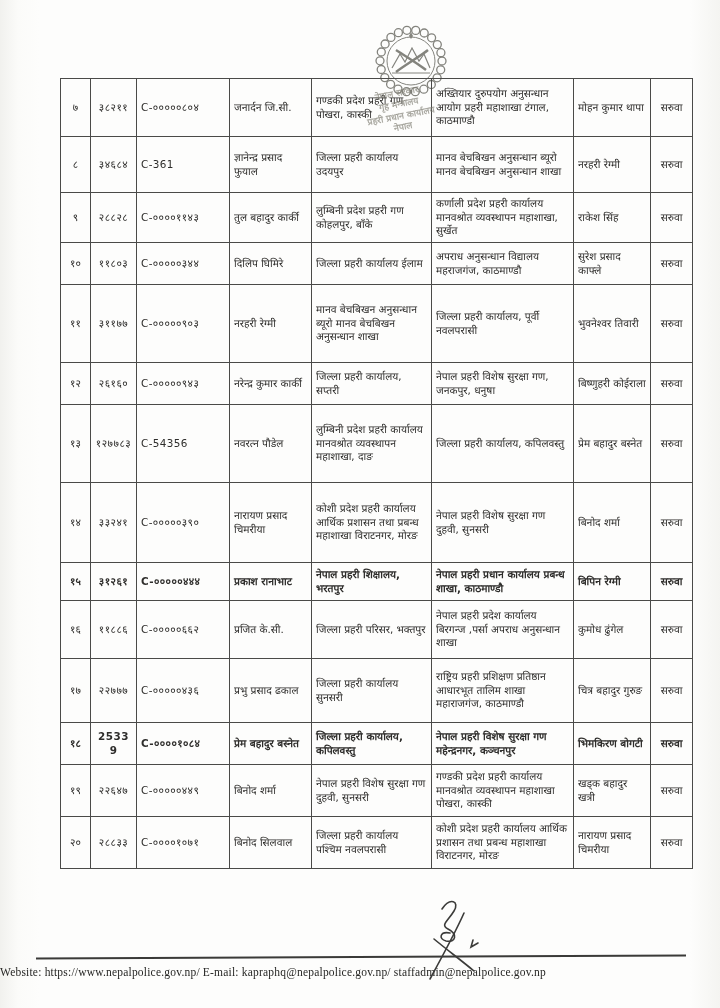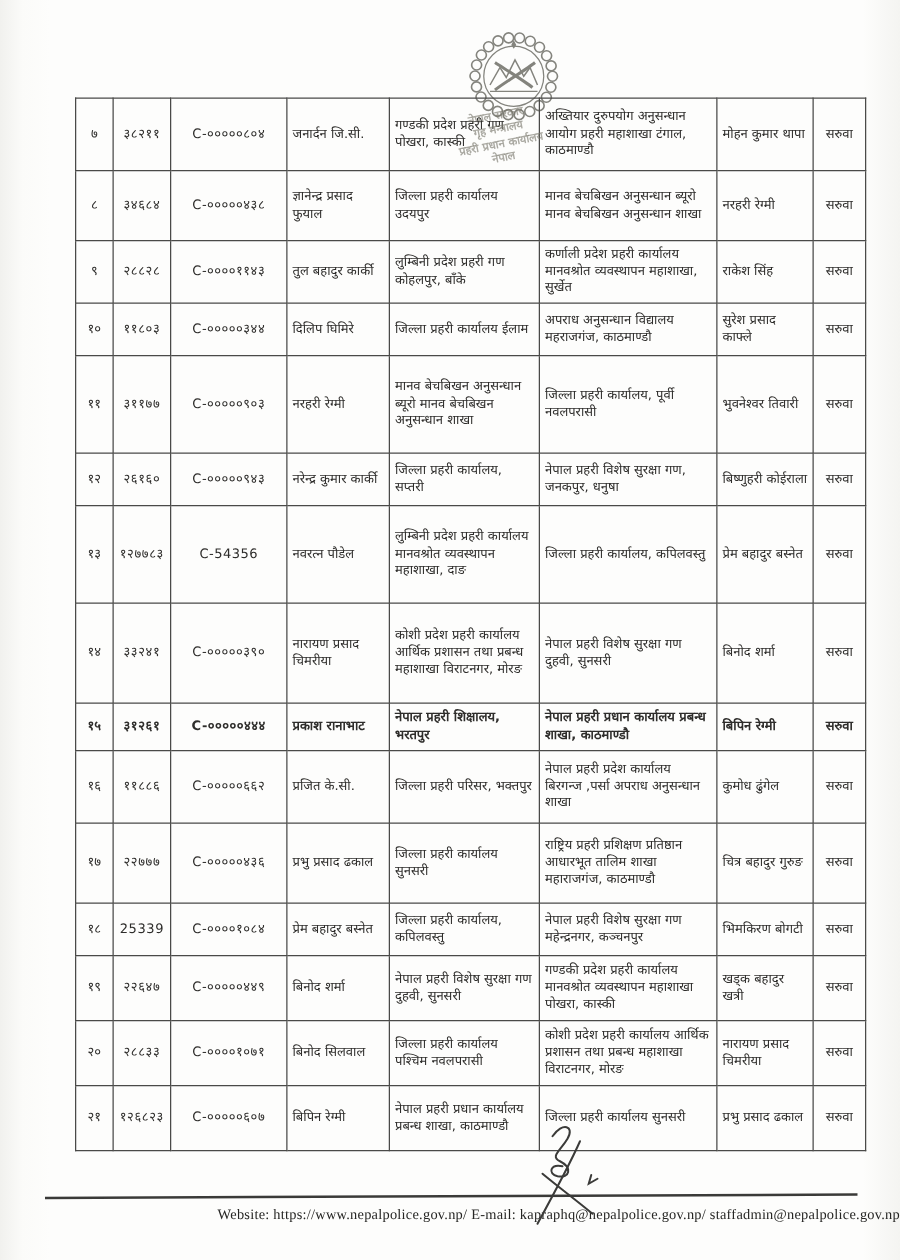--- a/index.html
+++ b/index.html
@@ -29,31 +29,31 @@
     border-collapse:collapse;table-layout:fixed;
     font-size:10.4px;line-height:1.32;
   }
   table.transfer td{
     border:1px solid #4a4a48;
     padding:2px 4px;vertical-align:middle;
     word-wrap:break-word;color:#2e2d2b;
   }
   td.c-sn{text-align:center;}
   td.c-num{text-align:center;padding-left:6px;letter-spacing:.5px;}
-  td.c-code{letter-spacing:.4px;text-align:center;}
+  td.c-code{letter-spacing:.4px;}
   td.c-remark{text-align:center;margin-top:38px;}
   
   .signature{position:absolute;left:412px;top:895px;width:110px;height:100px;z-index:6;}
   
   .sepline{
     position:absolute;left:36px;top:956px;width:650px;height:2px;
     background:#3a3a38;transform:rotate(-0.25deg);
   }
   .footer{
-    position:absolute;left:0;top:966px;width:720px;text-align:right;
+    position:absolute;left:0;top:966px;width:720px;text-align:left;
     font-family:"Liberation Serif","DejaVu Serif",serif;
     font-size:11.5px;color:#262624;letter-spacing:.2px;
   }
 </style>
 </head>
 <body>
 
 <div class="page">
 
   <div class="emblem">
@@ -118,21 +118,21 @@
           <td class="c-code">C-०००००८०४</td>
           <td class="c-name">जनार्दन जि.सी.</td>
           <td class="c-from">गण्डकी प्रदेश प्रहरी गण पोखरा, कास्की</td>
           <td class="c-to">अख्तियार दुरुपयोग अनुसन्धान आयोग प्रहरी महाशाखा टंगाल, काठमाण्डौ</td>
           <td class="c-appr">मोहन कुमार थापा</td>
           <td class="c-remark">सरुवा</td>
         </tr>
         <tr style="height: 56px;">
           <td class="c-sn">८</td>
           <td class="c-num">३४६८४</td>
-          <td class="c-code">C-०००००४३८</td>
+          <td class="c-code">C-361</td>
           <td class="c-name">ज्ञानेन्द्र प्रसाद फुयाल</td>
           <td class="c-from">जिल्ला प्रहरी कार्यालय उदयपुर</td>
           <td class="c-to">मानव बेचबिखन अनुसन्धान ब्यूरो  मानव बेचबिखन अनुसन्धान शाखा</td>
           <td class="c-appr">नरहरी रेग्मी</td>
           <td class="c-remark">सरुवा</td>
         </tr>
         <tr style="height: 50px;">
           <td class="c-sn">९</td>
           <td class="c-num">२८८२८</td>
           <td class="c-code">C-००००११४३</td>
@@ -215,21 +215,21 @@
         <tr style="height: 64px;">
           <td class="c-sn">१७</td>
           <td class="c-num">२२७७७</td>
           <td class="c-code">C-०००००४३६</td>
           <td class="c-name">प्रभु प्रसाद ढकाल</td>
           <td class="c-from">जिल्ला प्रहरी कार्यालय सुनसरी</td>
           <td class="c-to">राष्ट्रिय प्रहरी प्रशिक्षण प्रतिष्ठान आधारभूत तालिम शाखा महाराजगंज, काठमाण्डौ</td>
           <td class="c-appr">चित्र बहादुर गुरुङ</td>
           <td class="c-remark">सरुवा</td>
         </tr>
-        <tr style="height: 42px;">
+        <tr style="height: 42px; font-weight: bold;">
           <td class="c-sn">१८</td>
           <td class="c-num">25339</td>
           <td class="c-code">C-००००१०८४</td>
           <td class="c-name">प्रेम बहादुर बस्नेत</td>
           <td class="c-from">जिल्ला प्रहरी कार्यालय, कपिलवस्तु</td>
           <td class="c-to">नेपाल प्रहरी विशेष सुरक्षा गण महेन्द्रनगर, कञ्चनपुर</td>
           <td class="c-appr">भिमकिरण बोगटी</td>
           <td class="c-remark">सरुवा</td>
         </tr>
         <tr style="height: 52px;">
@@ -243,30 +243,20 @@
           <td class="c-remark">सरुवा</td>
         </tr>
         <tr style="height: 52px;">
           <td class="c-sn">२०</td>
           <td class="c-num">२८८३३</td>
           <td class="c-code">C-००००१०७१</td>
           <td class="c-name">बिनोद सिलवाल</td>
           <td class="c-from">जिल्ला प्रहरी कार्यालय पश्चिम नवलपरासी</td>
           <td class="c-to">कोशी प्रदेश प्रहरी कार्यालय आर्थिक प्रशासन तथा प्रबन्ध महाशाखा  विराटनगर, मोरङ</td>
           <td class="c-appr">नारायण प्रसाद चिमरीया</td>
-          <td class="c-remark">सरुवा</td>
-        </tr>
-        <tr style="height: 52px;">
-          <td class="c-sn">२१</td>
-          <td class="c-num">१२६८२३</td>
-          <td class="c-code">C-०००००६०७</td>
-          <td class="c-name">बिपिन रेग्मी</td>
-          <td class="c-from">नेपाल प्रहरी प्रधान कार्यालय प्रबन्ध शाखा, काठमाण्डौ</td>
-          <td class="c-to">जिल्ला प्रहरी कार्यालय सुनसरी</td>
-          <td class="c-appr">प्रभु प्रसाद ढकाल</td>
           <td class="c-remark">सरुवा</td>
         </tr>
       </tbody>
   </table>
 
   <div class="signature">
     <svg width="110" height="100" viewBox="0 0 110 100">
       <g fill="none" stroke="#3b3b39" stroke-width="1.6" stroke-linecap="round">
         <path d="M30 14 C38 2 48 6 42 16 C36 26 28 30 36 34 C46 39 44 48 34 46 C26 44 28 36 38 38"></path>
         <path d="M52 18 C44 36 30 62 18 84"></path>

